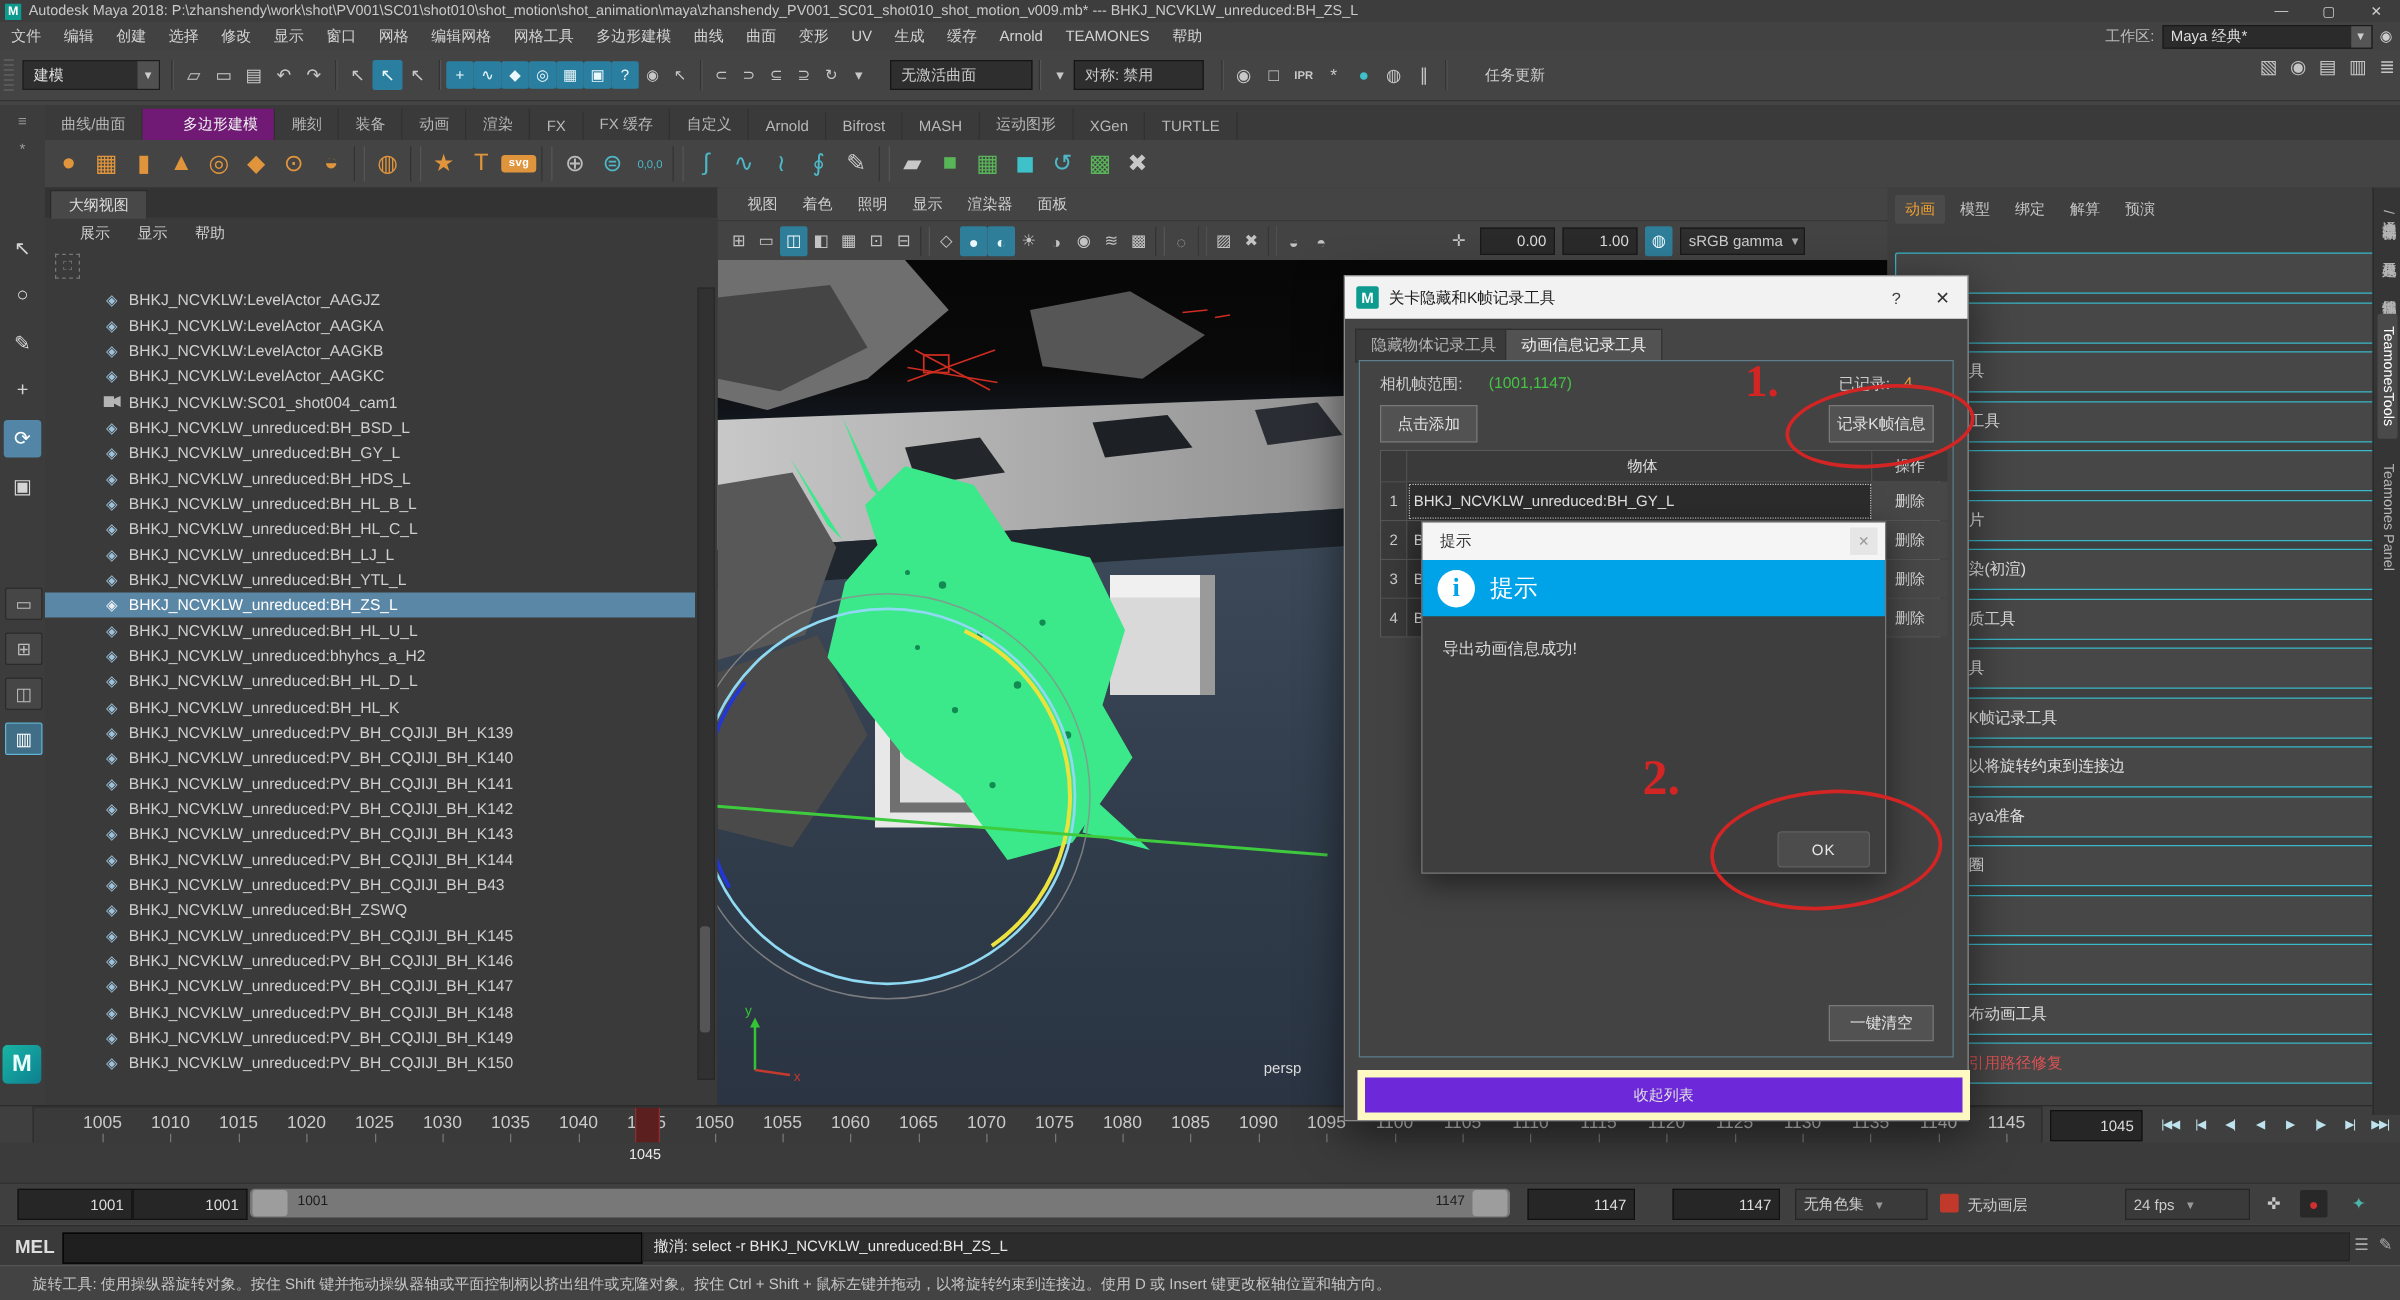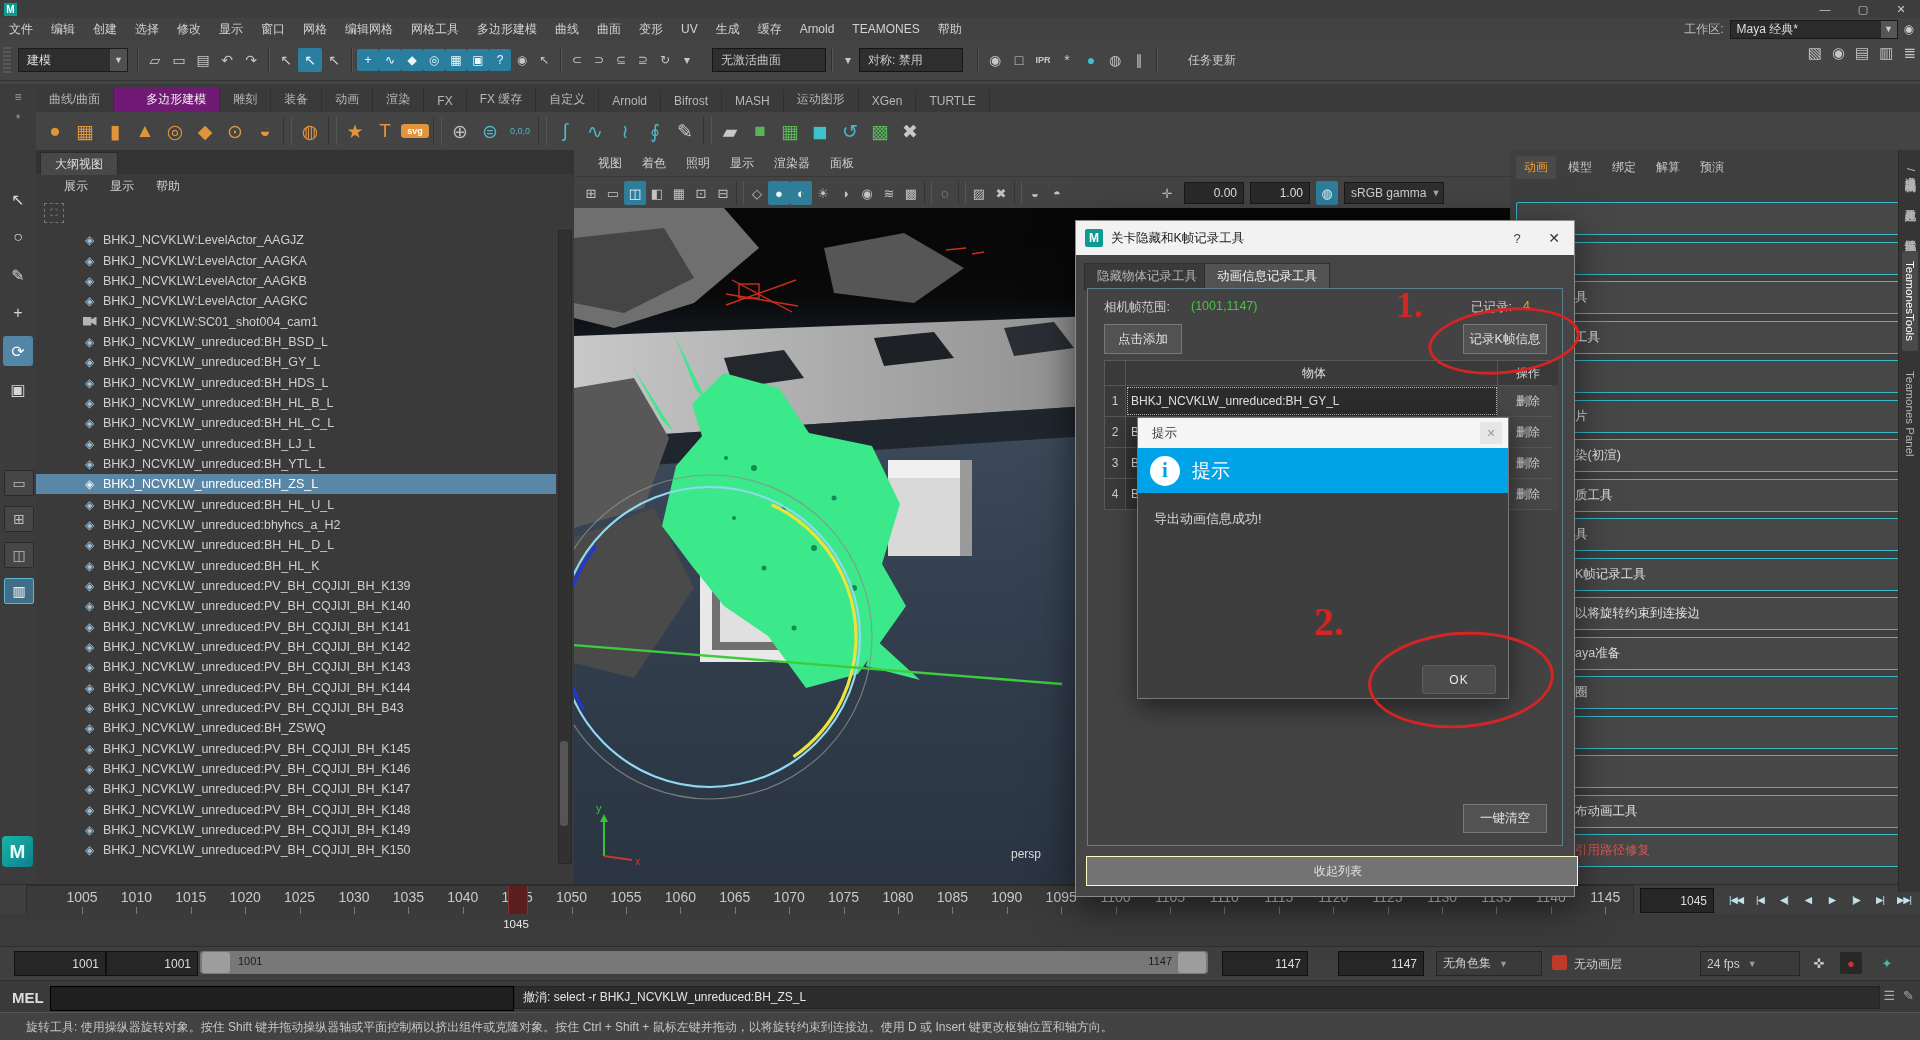--- a/index.html
+++ b/index.html
@@ -42,21 +42,21 @@
   .mini-icons span{color:#c5c5c5;font-size:15px;}
   
   .shelftabs{left:36px;top:84px;width:1884px;height:28px;background:#3a3a3a;display:flex;align-items:flex-end;border-bottom:1px solid #2d2d2d;}
   .stab{padding:4px 13px;color:#b8b8b8;font-size:12px;background:#3a3a3a;border-right:1px solid #303030;white-space:nowrap;}
   .stab.active{background:#701a75;color:#f0f0f0;padding-left:32px;}
   .shelf-left{left:0;top:84px;width:36px;height:66px;background:#3c3c3c;color:#9a9a9a;
               display:flex;flex-direction:column;align-items:center;padding-top:6px;gap:8px;}
   .shelficons{left:36px;top:112px;width:1884px;height:38px;background:#444;display:flex;align-items:center;padding-left:4px;}
   .shicon{width:30px;height:30px;display:flex;align-items:center;justify-content:center;font-size:19px;}
   .shicon.is-div{width:7px;height:28px;border-left:1px solid #333;border-right:1px solid #555;margin:0 3px;}
-  .shicon .badge{background:#e0953c;color:#fff;font-size:9px;font-weight:bold;border-radius:3px;padding:2px 6px;}
+  .shicon .badge{background:#e0953c;color:#fff;font-size:9px;font-weight:bold;border-radius:3px;padding:2px 6px;font-family:Liberation Mono, monospace;}
   .shicon.small-txt{font-size:9px;}
   
   .toolbox{left:0;top:150px;width:36px;height:734px;background:#3c3c3c;border-right:1px solid #2e2e2e;}
   .tool{position:absolute;left:3px;width:30px;height:30px;display:flex;align-items:center;justify-content:center;
         color:#d5d5d5;font-size:16px;border-radius:3px;}
   .tool.active{background:#5285a6;color:#fff;}
   .laybtn{position:absolute;left:4px;width:28px;height:24px;display:flex;align-items:center;justify-content:center;
           color:#bdbdbd;font-size:14px;border:1px solid #2a2a2a;background:#464646;border-radius:2px;}
   .laybtn.active{border-color:#5fb3d4;background:#3f6e86;color:#fff;}
   .maya-logo{position:absolute;left:2px;top:686px;width:31px;height:31px;border-radius:4px;
@@ -122,22 +122,22 @@
   .green{color:#44c544;}
   .orange{color:#e8a33c;}
   .dlg-btn{position:absolute;background:#525252;border:1px solid #787878;color:#e2e2e2;display:flex;align-items:center;justify-content:center;font-size:12.5px;}
   .tbl{position:absolute;left:28px;top:139px;width:446px;border:1px solid #5a5a5a;border-bottom:none;}
   .tbl-head{display:flex;height:24px;background:#3a3a3a;border-bottom:1px solid #555;color:#ddd;}
   .tbl-row{display:flex;height:30px;border-bottom:1px solid #555;}
   .c-num{width:20px;flex:none;background:#3a3a3a;display:flex;align-items:center;justify-content:center;color:#ccc;border-right:1px solid #555;}
   .c-obj{width:366px;flex:none;display:flex;align-items:center;padding-left:5px;color:#e0e0e0;background:#333;border-right:1px solid #555;white-space:nowrap;overflow:hidden;}
   .tbl-row.sel .c-obj{background:#2c2c2c;outline:1px dotted #bbb;outline-offset:-2px;}
   .c-act{width:60px;flex:none;display:flex;align-items:center;justify-content:center;background:#474747;color:#d0d0d0;}
-  .collapse-bar{position:absolute;left:10px;top:635px;width:478px;height:28px;background:#737373;border:1px solid #fef9c3;
-                display:flex;align-items:center;justify-content:center;color:#e0e0e0;padding-left:12px;}
+  .collapse-bar{position:absolute;left:10px;top:635px;width:478px;height:28px;background:#6d28d9;border:6px solid #fef9c3;
+                display:flex;align-items:center;justify-content:center;color:#e0e0e0;}
   
   .prompt{left:1137px;top:417px;width:370px;height:280px;background:#3e3e3e;border:1px solid #777;z-index:40;box-shadow:0 8px 24px rgba(0,0,0,.5);}
   .pr-title{position:absolute;left:0;top:0;width:100%;height:30px;background:#f5f5f5;display:flex;align-items:center;}
   .pr-title .t{color:#333;padding-left:14px;font-size:12.5px;}
   .pr-title .x{margin-left:auto;margin-right:6px;width:22px;height:22px;background:#e6e6e6;color:#9a9a9a;display:flex;align-items:center;justify-content:center;font-size:11px;}
   .pr-banner{position:absolute;left:0;top:30px;width:100%;height:45px;background:#00a2e8;display:flex;align-items:center;}
   .pr-info{width:30px;height:30px;border-radius:50%;background:#fff;color:#00a2e8;font-weight:bold;font-family:"Liberation Serif","DejaVu Serif",serif;
            font-size:21px;display:flex;align-items:center;justify-content:center;margin:0 12px;}
   .pr-banner .t{color:#fff;font-size:19px;}
   .pr-msg{position:absolute;left:16px;top:92px;color:#d8d8d8;font-size:13px;}
@@ -179,20 +179,21 @@
   .helprow{left:0;top:1012px;width:1920px;height:28px;background:#434343;border-top:1px solid #555;display:flex;align-items:center;padding-left:26px;}
   .help-text{color:#c4c4c4;font-size:12px;white-space:nowrap;}
 </style>
 </head>
 <body>
 
 <div id="root">
 
   <div class="abs titlebar">
     <span class="app-ico">M</span>
+    <span class="title-text">Autodesk Maya 2018: P:\zhanshendy\work\shot\PV001\SC01\shot010\shot_motion\shot_animation\maya\zhanshendy_PV001_SC01_shot010_shot_motion_v009.mb*  ---  BHKJ_NCVKLW_unreduced:BH_ZS_L</span>
     <span class="wctrl">
       <span>—</span>
       <span>▢</span>
       <span class="close">✕</span>
     </span>
   </div>
 
   <div class="abs menubar">
     <div class="flex">
 

